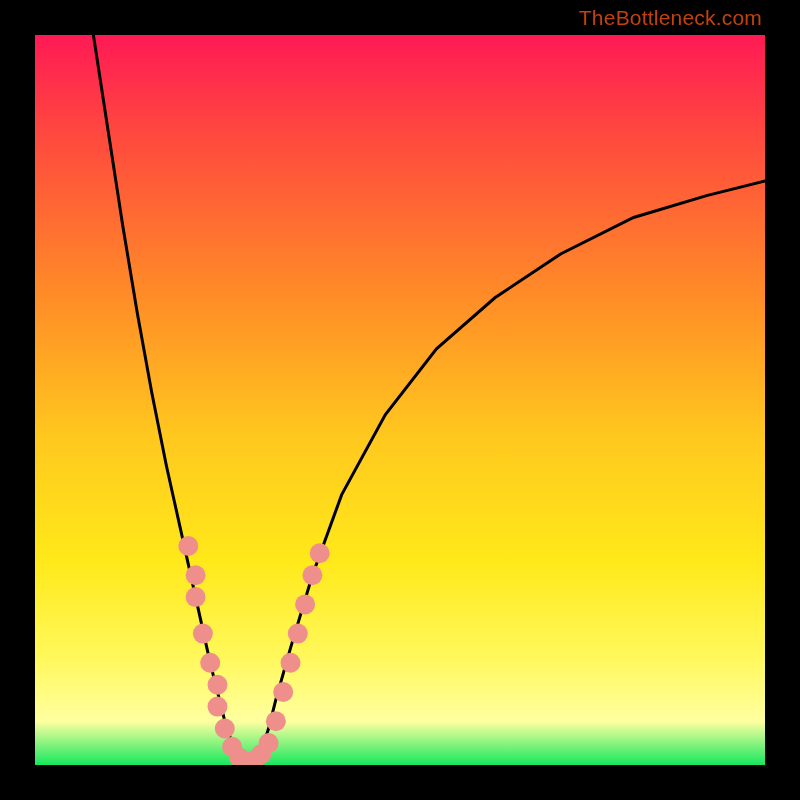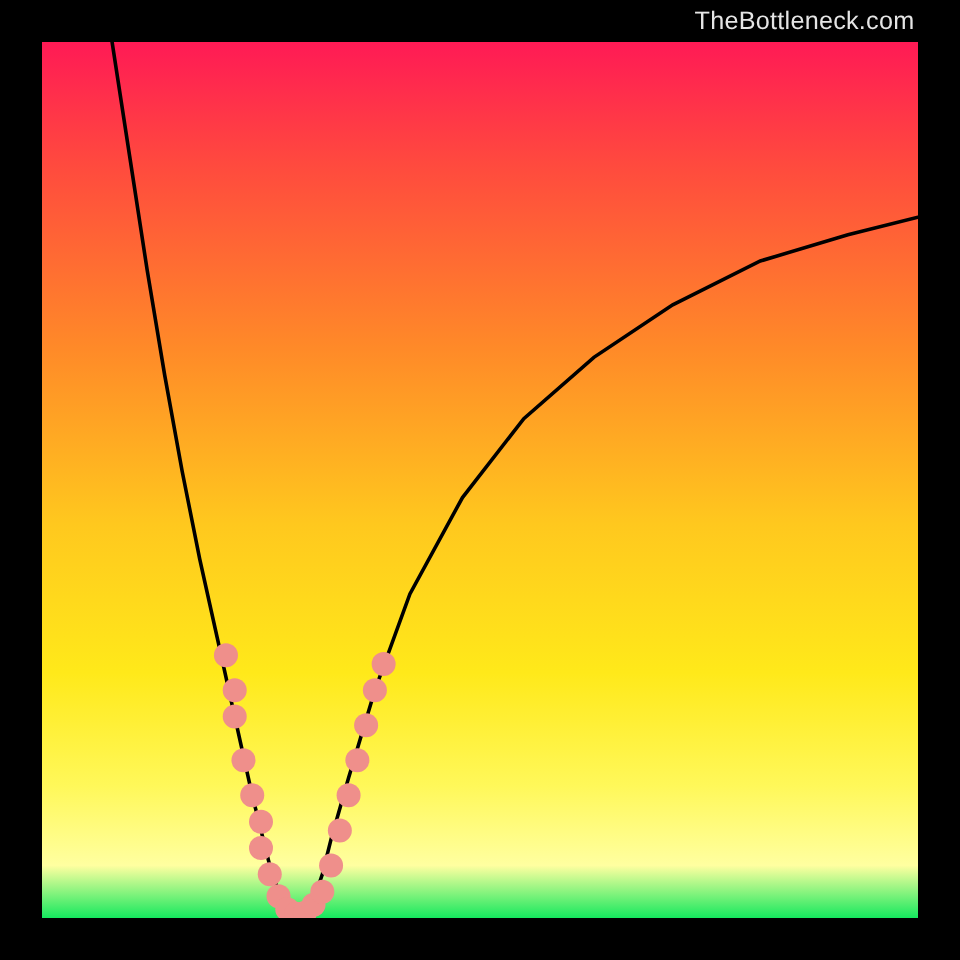--- a/index.html
+++ b/index.html
@@ -35,21 +35,21 @@
     position: absolute;
     inset: 0;
     width: 100%;
     height: 100%;
     display: block;
   }
   .watermark {
     position: absolute;
     top: 6px;
     right: 38px;
-    color: #e5e5e5;
+    color: #c2410c;
     font-size: 21px;
     font-weight: 400;
     letter-spacing: 0.2px;
   }
 </style>
 </head>
 <body>
 
 <div class="frame">
 

